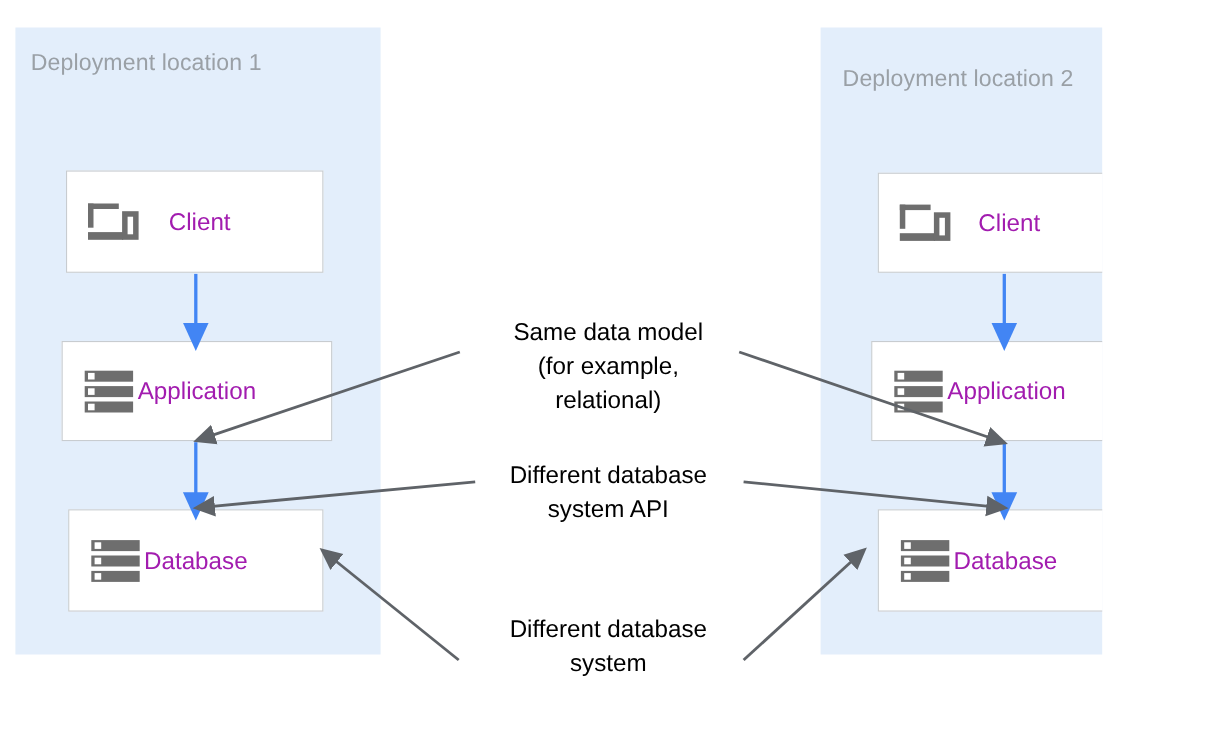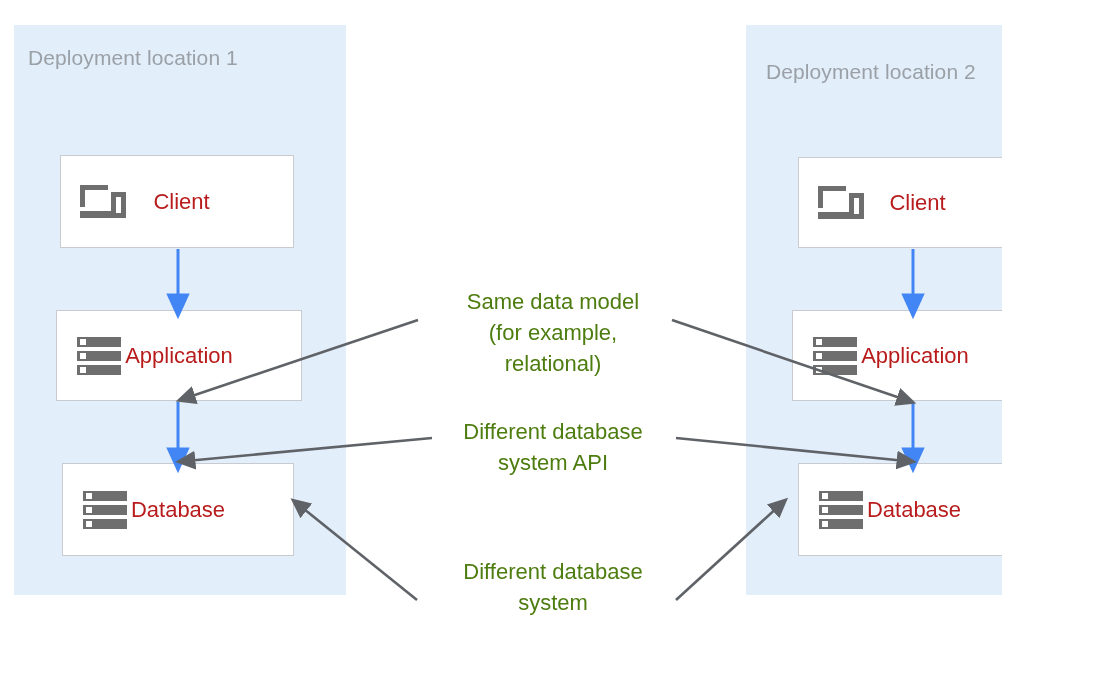--- a/index.html
+++ b/index.html
@@ -51,21 +51,21 @@
     display: flex;
     align-items: center;
     justify-content: center;
   }
   .node .node-label {
     position: absolute;
     left: 50%;
     top: 50%;
     transform: translate(-50%, -50%);
     font-size: 22px;
-    color: #b91c1c;
+    color: #a21caf;
     white-space: nowrap;
   }
   .node.client .node-label { transform: translate(-42%, -50%); }
 
   
   .devices-icon { width: 46px; height: 34px; position: relative; }
   .devices-icon .laptop-body {
     position: absolute;
     left: 0; top: 0;
     width: 28px; height: 22px;
@@ -114,21 +114,21 @@
     width: 1106px;
     height: 684px;
     pointer-events: none;
   }
 
   
   .annotation {
     position: absolute;
     font-size: 22px;
     line-height: 31px;
-    color: #4d7c0f;
+    color: #000000;
     text-align: center;
     white-space: pre-line;
   }
 </style>
 </head>
 <body>
 
 <div id="canvas">
 
   <div class="panel" style="left:14px; top:25px; width:332px; height:570px;"></div>

